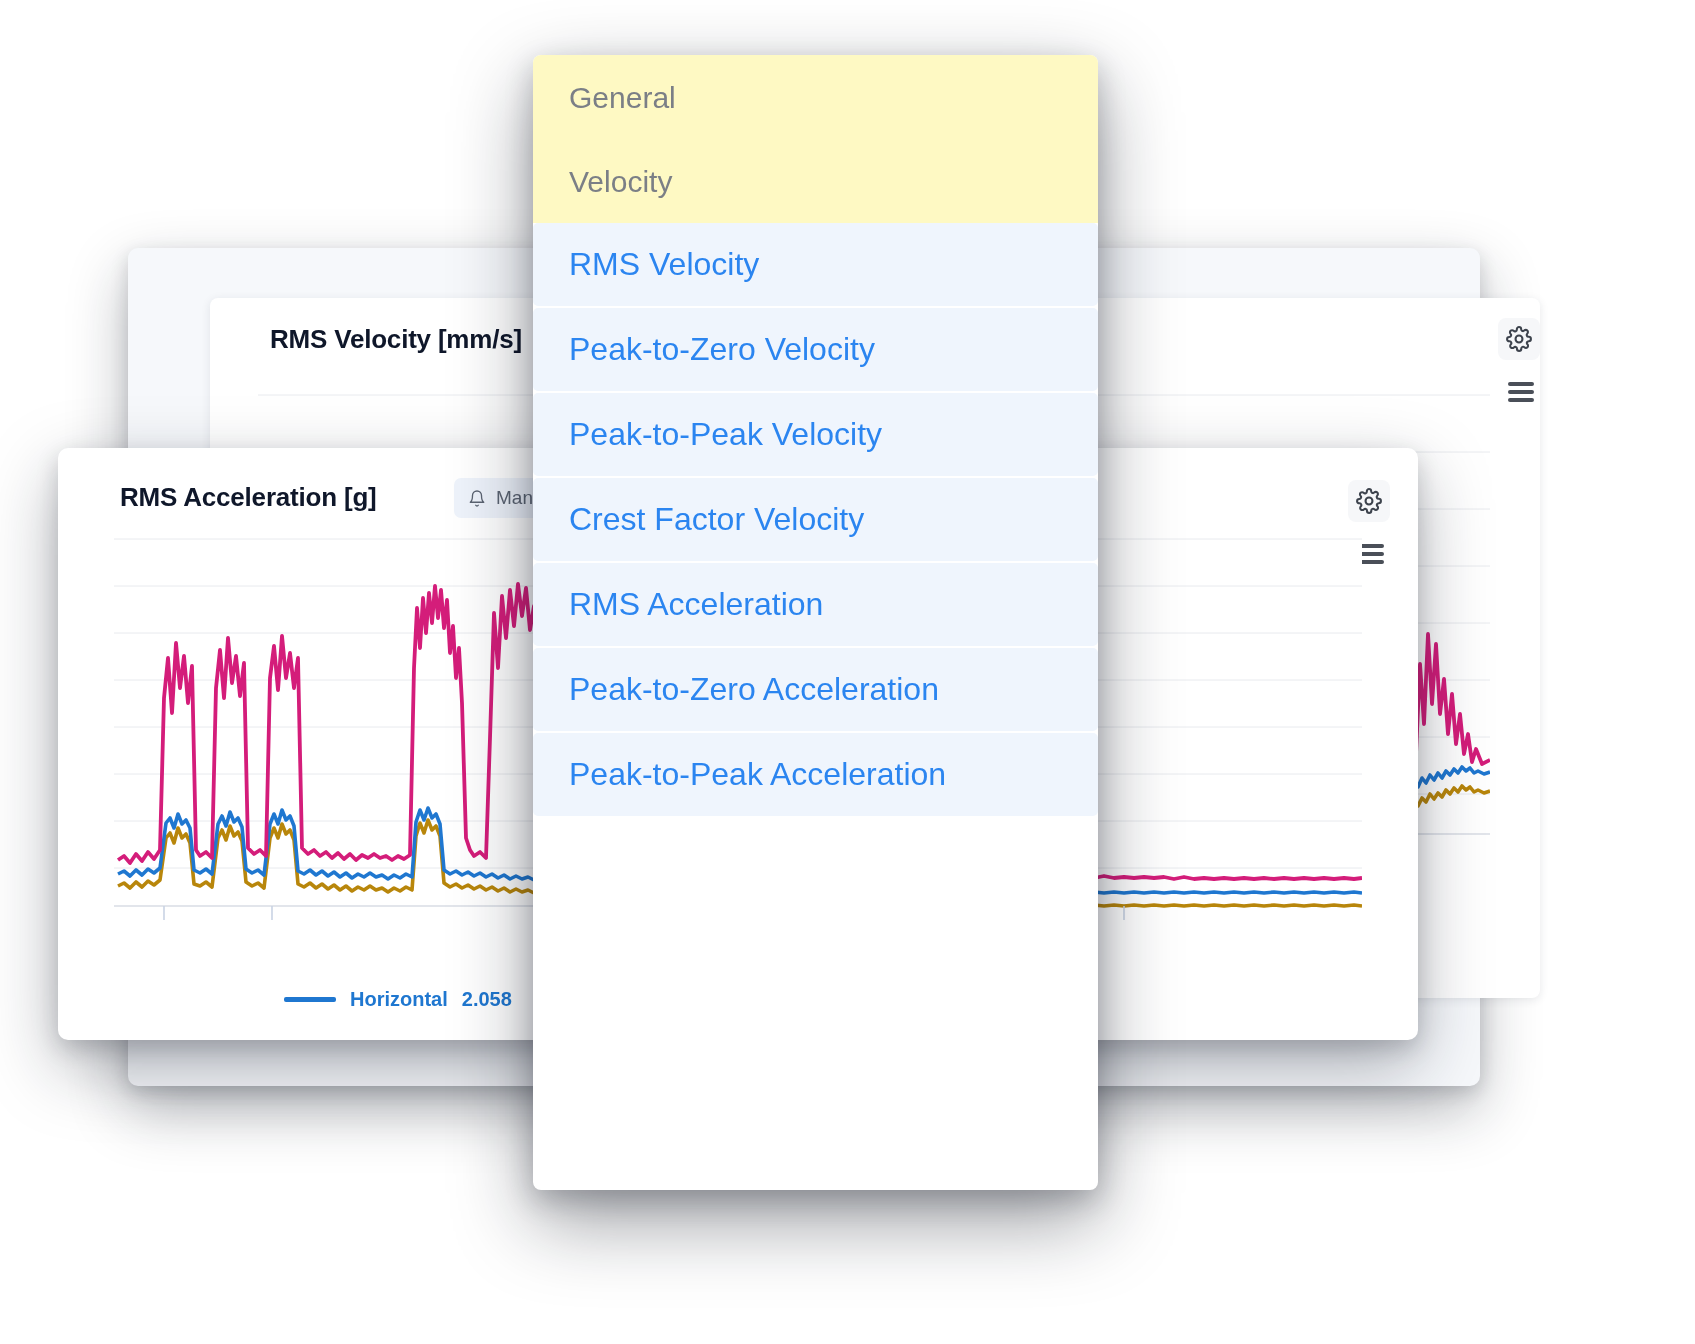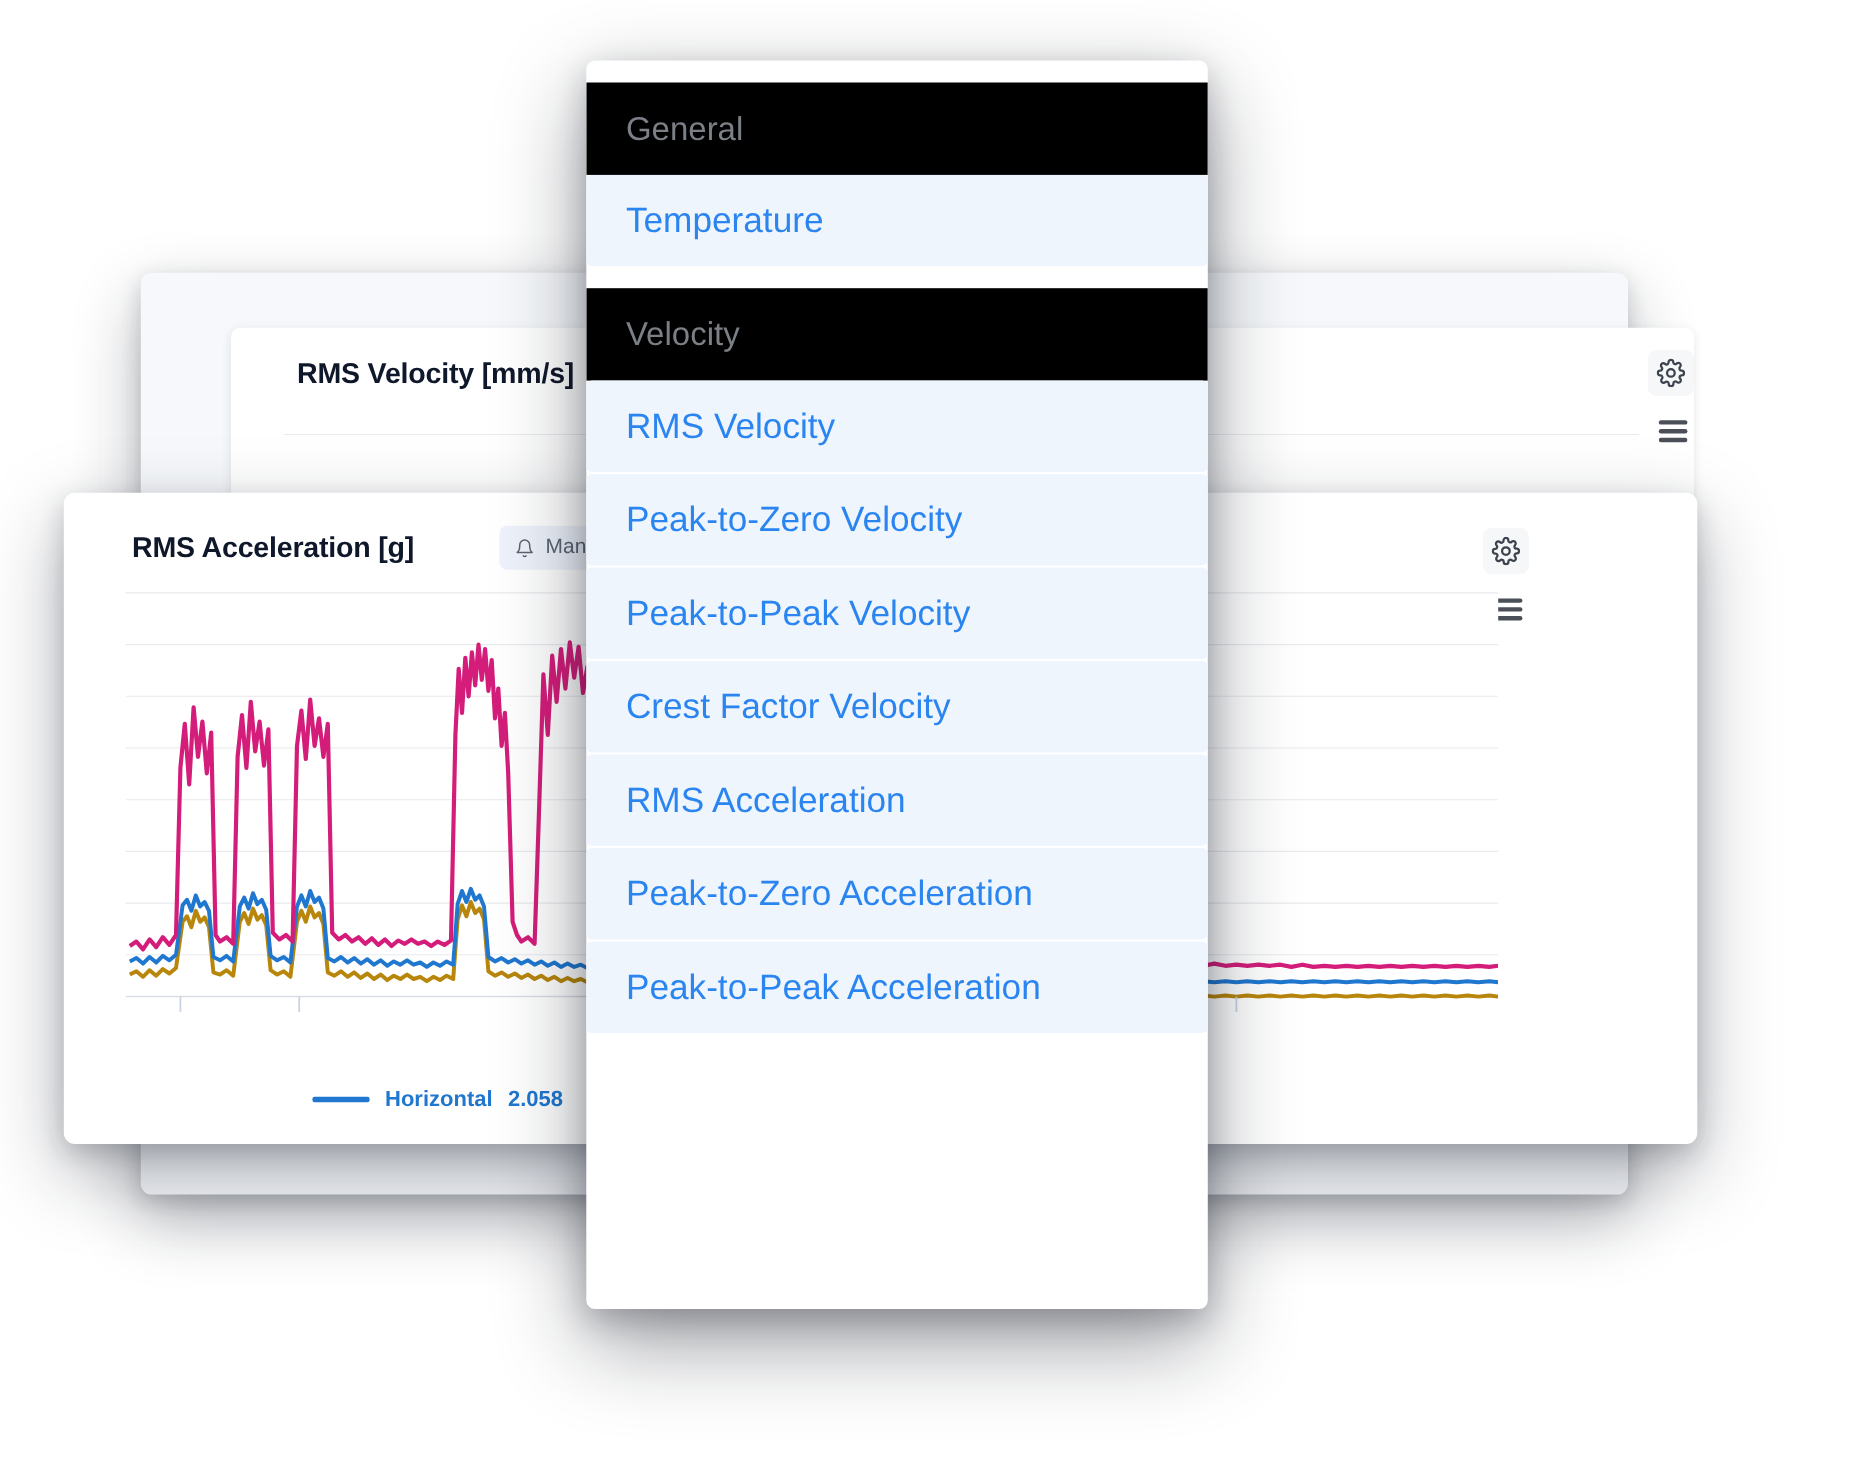--- a/index.html
+++ b/index.html
@@ -107,23 +107,22 @@
     position: absolute;
     background: #ffffff;
     border-radius: 8px;
     overflow: hidden;
     z-index: 60;
   }
   .menu-group {
     font-size: 30px;
     color: #7b7f86;
     padding: 26px 36px 24px 36px;
-    background: #000000;
-    white-space: nowrap;
-    margin-top: 20px;
+    background: #fef9c3;
+    white-space: nowrap;
   }
   .menu-item {
     font-size: 32px;
     color: #2b85f0;
     background: #eff5fd;
     padding: 23px 36px;
     margin: 0 0 2px 0;
     border-radius: 5px;
     white-space: nowrap;
     cursor: pointer;
@@ -180,21 +179,21 @@
         <line class="tick" x1="960" y1="440" x2="960" y2="466"></line>
       </svg>
 
     </div>
 
     <div class="legend-row" style="left:560px; top:596px; color:#b8860b;">
       <span>49 mm/s</span>
     </div>
   </div>
 
-  <div class="card sh-front" style="left:58px; top:448px; width:1485px; height:592px; background:#ffffff;">
+  <div class="card sh-front" style="left:58px; top:448px; width:1360px; height:592px; background:#ffffff;">
 
     <div class="card-title" style="left:62px; top:34px;">RMS Acceleration [g]</div>
 
     <div class="alert-badge" style="left:396px; top:30px;">
       <span class="bell">
         <svg width="18" height="19" viewBox="0 0 24 24" fill="none" stroke="#5b6472" stroke-width="1.8" stroke-linecap="round" stroke-linejoin="round">
           <path d="M18 8a6 6 0 1 0-12 0c0 7-3 9-3 9h18s-3-2-3-9"></path>
           <path d="M13.7 21a2 2 0 0 1-3.4 0"></path>
         </svg>
       </span>
@@ -278,21 +277,20 @@
     <div class="legend-row" style="left:226px; top:540px; color:#1f77d0;">
       <span class="legend-line" style="background:#1f77d0;"></span>
       <span>Horizontal</span>
       <span>2.058</span>
     </div>
   </div>
 
   <div id="menu" class="sh-menu" style="left:533px; top:55px; width:565px; height:1135px;">
     <div id="menu-body">
         <div class="menu-group">General</div>
-        <div class="menu-item">Temperature</div>
         <div class="menu-group">Velocity</div>
         <div class="menu-item">RMS Velocity</div>
         <div class="menu-item">Peak-to-Zero Velocity</div>
         <div class="menu-item">Peak-to-Peak Velocity</div>
         <div class="menu-item">Crest Factor Velocity</div>
         <div class="menu-item">RMS Acceleration</div>
         <div class="menu-item">Peak-to-Zero Acceleration</div>
         <div class="menu-item">Peak-to-Peak Acceleration</div>
       </div>
   </div>

